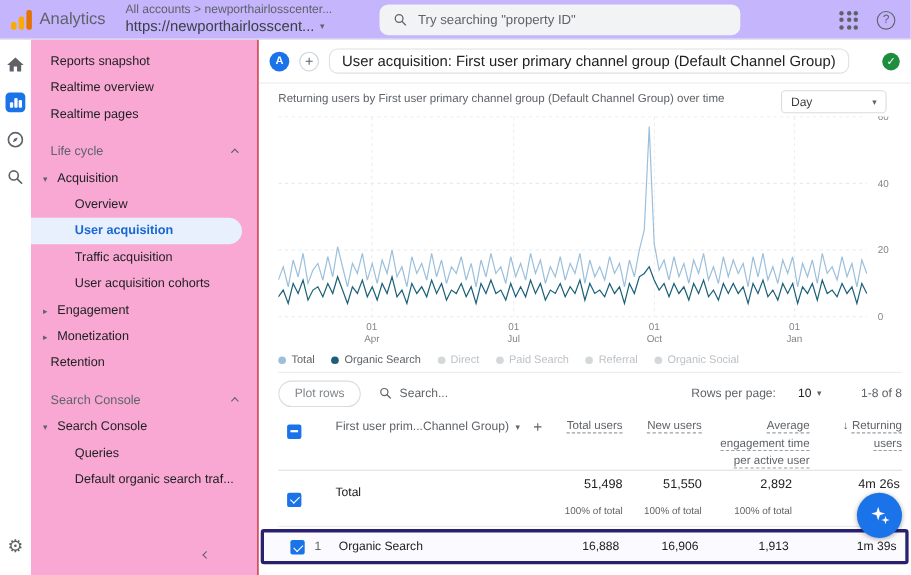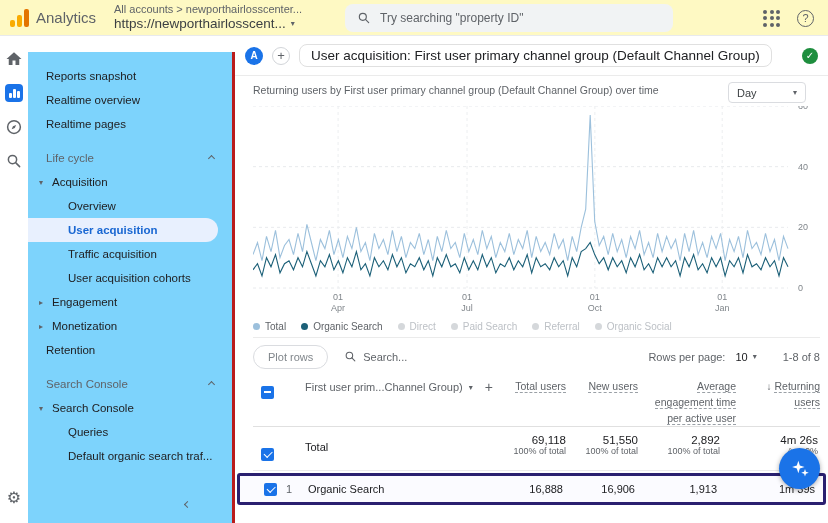--- a/index.html
+++ b/index.html
@@ -1,20 +1,20 @@
 <!DOCTYPE html>
 <html><head>
 <meta charset="utf-8">
 <style>
   *{box-sizing:border-box;margin:0;padding:0}
   html,body{width:828px;height:523px;overflow:hidden;background:#fff;
     font-family:"Liberation Sans",sans-serif;color:#202124;position:relative}
 
   
-  .hdr{position:absolute;top:0;left:0;right:0;height:36px;background:#fef9c3;
+  .hdr{position:absolute;top:0;left:0;right:0;height:36px;background:#c4b5fd;
     border-bottom:1px solid #e8eaed;display:flex;align-items:center;z-index:6}
   .logo-wrap{display:flex;align-items:center;gap:7px;padding-left:10px;width:108px;flex:none}
   .logo-bars{position:relative;width:19px;height:18px;flex:none}
   .logo-bars i{position:absolute;bottom:0;width:4.5px;background:#f9ab00;border-radius:2px}
   .logo-bars .b1{left:0;height:7px}
   .logo-bars .b2{left:7px;height:12px}
   .logo-bars .b3{left:14px;height:18px;background:#e37400}
   .logo-text{font-size:15px;color:#5f6368}
   .account-switcher{line-height:1.15;margin-left:6px;cursor:pointer}
   .crumb{font-size:11px;color:#5f6368;white-space:nowrap}
@@ -34,22 +34,22 @@
     display:flex;flex-direction:column;align-items:center;padding-top:13px;gap:14px;z-index:5}
   .rail-item{width:20px;height:20px;display:flex;align-items:center;justify-content:center;cursor:pointer}
   .reports-badge{position:relative;width:18px;height:18px;background:#1a73e8;border-radius:4px;display:block}
   .reports-badge i{position:absolute;bottom:4px;width:2.5px;background:#fff;border-radius:1px}
   .reports-badge .r1{left:4px;height:5px}
   .reports-badge .r2{left:8px;height:9px}
   .reports-badge .r3{left:12px;height:7px}
   .rail-gear{position:absolute;bottom:16px;font-size:16px;color:#5f6368;cursor:pointer}
 
   
-  .sidebar{position:absolute;top:52px;left:28px;width:207px;bottom:0;background:#7dd3fc;
-    padding-top:12px;z-index:4;border-right:3px solid #b91c1c}
+  .sidebar{position:absolute;top:32px;left:28px;width:207px;bottom:0;background:#f9a8d4;
+    padding-top:12px;z-index:4;border-right:1px solid #b91c1c}
   .sb-item{height:24px;display:flex;align-items:center;padding-left:18px;font-size:11.5px;
     color:#202124;cursor:pointer;white-space:nowrap}
   .sb-item.exp{padding-left:11px}
   .sb-item.ind{padding-left:40px}
   .sb-item.section{color:#5f6368;margin-top:10px}
   .sb-item.sel{background:#e8f0fe;color:#1967d2;font-weight:700;border-radius:0 14px 14px 0;margin-right:14px}
   .caret{width:13px;font-size:8px;color:#5f6368;flex:none}
   .lib-icon{margin-right:7px;display:flex}
   .chevi{display:inline-block;width:5px;height:5px;border-left:1.4px solid #5f6368;border-bottom:1.4px solid #5f6368}
   .chevi.up{transform:rotate(135deg);margin-left:auto;margin-right:18px}
@@ -67,35 +67,35 @@
   .report-title-box{border:1px solid #e0e0e0;border-radius:8px;padding:3px 11px;font-size:13.5px;
     color:#202124;white-space:nowrap;cursor:text}
   .check-badge{margin-left:auto;width:16px;height:16px;border-radius:50%;background:#1e8e3e;color:#fff;
     font-size:10px;display:flex;align-items:center;justify-content:center;flex:none}
 
   
   .chart-section{padding:6px 0 0 18px}
   .chart-head{display:flex;align-items:flex-start;height:22px}
   .chart-title{font-size:10.5px;color:#5f6368;padding-top:2px}
   .granularity-select{margin-left:auto;margin-right:22px;border:1px solid #dadce0;border-radius:4px;
-    height:21px;width:78px;display:flex;align-items:center;justify-content:space-between;
+    height:21px;width:96px;display:flex;align-items:center;justify-content:space-between;
     padding:0 8px;font-size:11px;color:#3c4043;cursor:pointer}
   .chart-wrap{margin-top:2px}
   .legend{display:flex;gap:15px;align-items:center;margin-top:1px;font-size:10px;color:#5f6368;height:14px}
   .legend-item{display:flex;align-items:center;gap:5px;cursor:pointer}
   .legend-item.muted{color:#bdc1c6}
   .legend-dot{width:7px;height:7px;border-radius:50%;flex:none}
 
   
   .table-section{margin:4px 8px 0 18px;border-top:1px solid #ebebeb;position:relative}
   .tbar{height:32px;display:flex;align-items:center;gap:16px;padding-top:5px}
   .plot-rows{border:1px solid #dadce0;background:#fff;border-radius:15px;height:24px;padding:0 14px;
     font-size:11px;color:#80868b;font-family:inherit;cursor:pointer}
   .tsearch{display:flex;align-items:center;gap:6px;font-size:11px;color:#5f6368;cursor:text}
-  .tbar-right{margin-left:auto;display:flex;align-items:center;gap:10px;font-size:11px;color:#5f6368}
+  .tbar-right{margin-left:auto;display:flex;align-items:center;gap:20px;font-size:11px;color:#5f6368}
   .rpp-val{display:flex;gap:5px;align-items:center;color:#202124;cursor:pointer}
   .range{margin-left:16px}
 
   .trow{display:flex}
   .c-cb{flex:0 0 30px;padding-left:8px}
   .c-idx{flex:0 0 22px;font-size:11px;color:#5f6368}
   .c-dim{flex:1;display:flex;align-items:center;gap:6px;min-width:0}
   .c-num{flex:0 0 90px;text-align:right;font-size:11px;color:#202124}
   .c-new{flex-basis:72px}
   .c-ret{flex-basis:82px}
@@ -106,21 +106,21 @@
   .dim-label{white-space:nowrap;cursor:pointer}
   .add-dim{font-size:14px;color:#5f6368;margin-left:6px;cursor:pointer}
   .colhead{display:inline;font-size:10.5px;line-height:1.5;color:#5f6368;
     border-bottom:1px dashed #9aa0a6;cursor:pointer}
   .sort-arrow{color:#5f6368;font-size:10px}
 
   .trow-total{align-items:flex-start;padding:7px 0 9px;border-bottom:1px solid #ebebeb}
   .trow-total .total-label{font-size:11px;margin-top:7px;display:inline-block}
   .trow-total .c-cb{padding-top:7px}
   .val{font-size:11.5px;color:#202124}
-  .sub{font-size:9px;color:#5f6368;margin-top:0}
+  .sub{font-size:9px;color:#5f6368;margin-top:12px}
 
   .hl-row{border:3px solid #2a2070;border-radius:3px;margin:2px -6px 0 -16px;
     padding:0 6px 0 16px;background:#fbfbff;position:relative;z-index:2}
   .trow-data{height:26px;align-items:center;font-size:11px;cursor:pointer}
   .chan{font-size:11px;color:#202124}
 
   .cbx{width:13px;height:13px;border-radius:2px;background:#1a73e8;display:inline-flex;
     align-items:center;justify-content:center;cursor:pointer}
   .cbx.minus::after{content:"";width:7px;height:2px;background:#fff}
   .cbx.check::after{content:"";width:7px;height:3.5px;border-left:1.8px solid #fff;
@@ -377,21 +377,21 @@
       </div>
     </div>
 
     <div class="trow trow-total">
       <div class="c-cb"><span class="cbx check"></span></div>
       <div class="c-idx"></div>
       <div class="c-dim">
           <span class="total-label">Total</span>
         </div>
       <div class="c-num">
-        <div class="val">69,118</div>
+        <div class="val">51,498</div>
         <div class="sub">100% of total</div>
       </div>
       <div class="c-num c-new">
         <div class="val">51,550</div>
         <div class="sub">100% of total</div>
       </div>
       <div class="c-num c-ret">
         <div class="val">2,892</div>
         <div class="sub">100% of total</div>
       </div>

